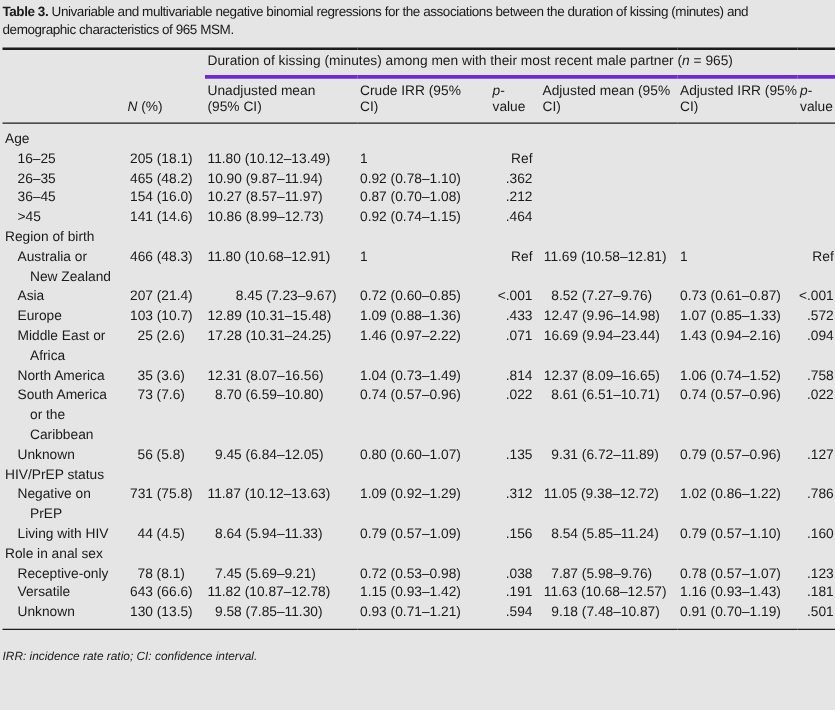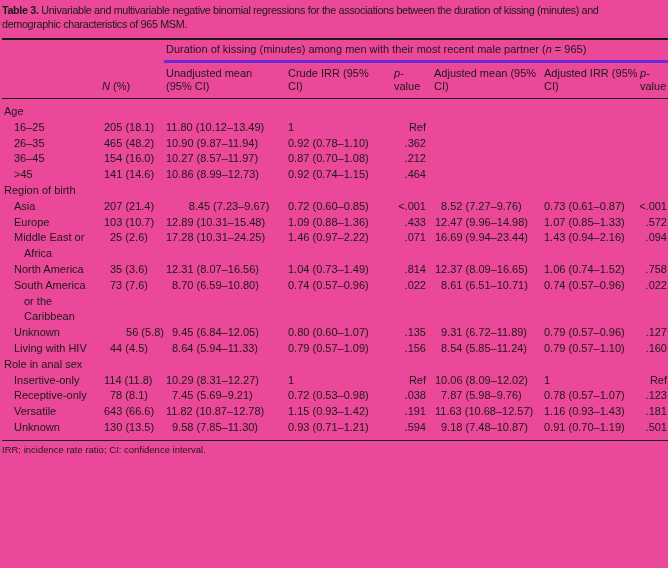--- a/index.html
+++ b/index.html
@@ -1,18 +1,18 @@
 <!DOCTYPE html>
 <html><head>
 <meta charset="utf-8">
 <style>
   * { margin:0; padding:0; box-sizing:border-box; }
   body { background:#ffffff; }
   .page {
-    width:668px; height:568px; overflow:hidden; background:#ec4899;
+    width:668px; height:568px; overflow:hidden; background:#e5e5e5;
     font-family:"Liberation Sans", sans-serif; font-size:11px; color:#1a1a1a;
     padding:3px 0 0 2px; position:relative;
   }
   .title {
     width:664px; line-height:14px; font-size:10.8px; letter-spacing:-0.35px;
     white-space:pre-line; margin-bottom:7px;
   }
   .title .bold { font-weight:bold; }
   .it { font-style:italic; }
   table.tbl {
@@ -35,21 +35,21 @@
   tbody tr:last-child td { padding-bottom:4px; }
   td.c-label { white-space:pre-line; padding-left:22px; text-indent:-10px; }
   td.c-label.section { padding-left:2px; text-indent:0; }
   td.c-n    { padding-left:4px; }
   td.c-um   { padding-left:2px; }
   td.c-cirr { padding-left:2px; }
   td.c-am   { padding-left:3px; }
   td.c-airr { padding-left:2px; }
   td.c-p1   { text-align:right; padding-right:6px; }
   td.c-p2   { text-align:right; padding-right:1px; }
-  .footnote { font-size:9.5px; line-height:11px; margin-top:3px; }
+  .footnote { font-size:9.5px; line-height:11px; margin-top:16px;font-style:italic; }
 </style>
 </head>
 <body>
 
 <div class="page">
 
   <div class="title"><span class="bold">Table 3.</span><span>  Univariable and multivariable negative binomial regressions for the associations between the duration of kissing (minutes) and
 demographic characteristics of 965 MSM.</span></div>
 
   <table class="tbl">
@@ -126,20 +126,31 @@
           <td class="c-cirr">0.92 (0.74–1.15)</td>
           <td class="c-p1">.464</td>
           <td class="c-am"></td>
           <td class="c-airr"></td>
           <td class="c-p2"></td>
         </tr>
         <tr>
           <td class="c-label section" colspan="8">Region of birth</td>
         </tr>
         <tr>
+          <td class="c-label">Australia or
+New Zealand</td>
+          <td class="c-n">466 (48.3)</td>
+          <td class="c-um">11.80 (10.68–12.91)</td>
+          <td class="c-cirr">1</td>
+          <td class="c-p1">Ref</td>
+          <td class="c-am">11.69 (10.58–12.81)</td>
+          <td class="c-airr">1</td>
+          <td class="c-p2">Ref</td>
+        </tr>
+        <tr>
           <td class="c-label">Asia</td>
           <td class="c-n">207 (21.4)</td>
           <td class="c-um" style="padding-left: 8px; text-align: center;">8.45 (7.23–9.67)</td>
           <td class="c-cirr">0.72 (0.60–0.85)</td>
           <td class="c-p1">&lt;.001</td>
           <td class="c-am" style="padding-left: 9px;">8.52 (7.27–9.76)</td>
           <td class="c-airr">0.73 (0.61–0.87)</td>
           <td class="c-p2">&lt;.001</td>
         </tr>
         <tr>
@@ -180,52 +191,56 @@
           <td class="c-n" style="padding-left: 10px;">73 (7.6)</td>
           <td class="c-um" style="padding-left: 8px;">8.70 (6.59–10.80)</td>
           <td class="c-cirr">0.74 (0.57–0.96)</td>
           <td class="c-p1">.022</td>
           <td class="c-am" style="padding-left: 9px;">8.61 (6.51–10.71)</td>
           <td class="c-airr">0.74 (0.57–0.96)</td>
           <td class="c-p2">.022</td>
         </tr>
         <tr>
           <td class="c-label">Unknown</td>
-          <td class="c-n" style="padding-left: 10px; text-align: right;">56 (5.8)</td>
+          <td class="c-n" style="padding-left: 10px;">56 (5.8)</td>
           <td class="c-um" style="padding-left: 8px;">9.45 (6.84–12.05)</td>
           <td class="c-cirr">0.80 (0.60–1.07)</td>
           <td class="c-p1">.135</td>
           <td class="c-am" style="padding-left: 9px;">9.31 (6.72–11.89)</td>
           <td class="c-airr">0.79 (0.57–0.96)</td>
           <td class="c-p2">.127</td>
+        </tr>
+        <tr>
+          <td class="c-label section" colspan="8">HIV/PrEP status</td>
+        </tr>
+        <tr>
+          <td class="c-label">Negative on
+PrEP</td>
+          <td class="c-n">731 (75.8)</td>
+          <td class="c-um">11.87 (10.12–13.63)</td>
+          <td class="c-cirr">1.09 (0.92–1.29)</td>
+          <td class="c-p1">.312</td>
+          <td class="c-am">11.05 (9.38–12.72)</td>
+          <td class="c-airr">1.02 (0.86–1.22)</td>
+          <td class="c-p2">.786</td>
         </tr>
         <tr>
           <td class="c-label">Living with HIV</td>
           <td class="c-n" style="padding-left: 10px;">44 (4.5)</td>
           <td class="c-um" style="padding-left: 8px;">8.64 (5.94–11.33)</td>
           <td class="c-cirr">0.79 (0.57–1.09)</td>
           <td class="c-p1">.156</td>
           <td class="c-am" style="padding-left: 9px;">8.54 (5.85–11.24)</td>
           <td class="c-airr">0.79 (0.57–1.10)</td>
           <td class="c-p2">.160</td>
         </tr>
         <tr>
           <td class="c-label section" colspan="8">Role in anal sex</td>
         </tr>
         <tr>
-          <td class="c-label">Insertive-only</td>
-          <td class="c-n">114 (11.8)</td>
-          <td class="c-um">10.29 (8.31–12.27)</td>
-          <td class="c-cirr">1</td>
-          <td class="c-p1">Ref</td>
-          <td class="c-am">10.06 (8.09–12.02)</td>
-          <td class="c-airr">1</td>
-          <td class="c-p2">Ref</td>
-        </tr>
-        <tr>
           <td class="c-label">Receptive-only</td>
           <td class="c-n" style="padding-left: 10px;">78 (8.1)</td>
           <td class="c-um" style="padding-left: 8px;">7.45 (5.69–9.21)</td>
           <td class="c-cirr">0.72 (0.53–0.98)</td>
           <td class="c-p1">.038</td>
           <td class="c-am" style="padding-left: 9px;">7.87 (5.98–9.76)</td>
           <td class="c-airr">0.78 (0.57–1.07)</td>
           <td class="c-p2">.123</td>
         </tr>
         <tr>

